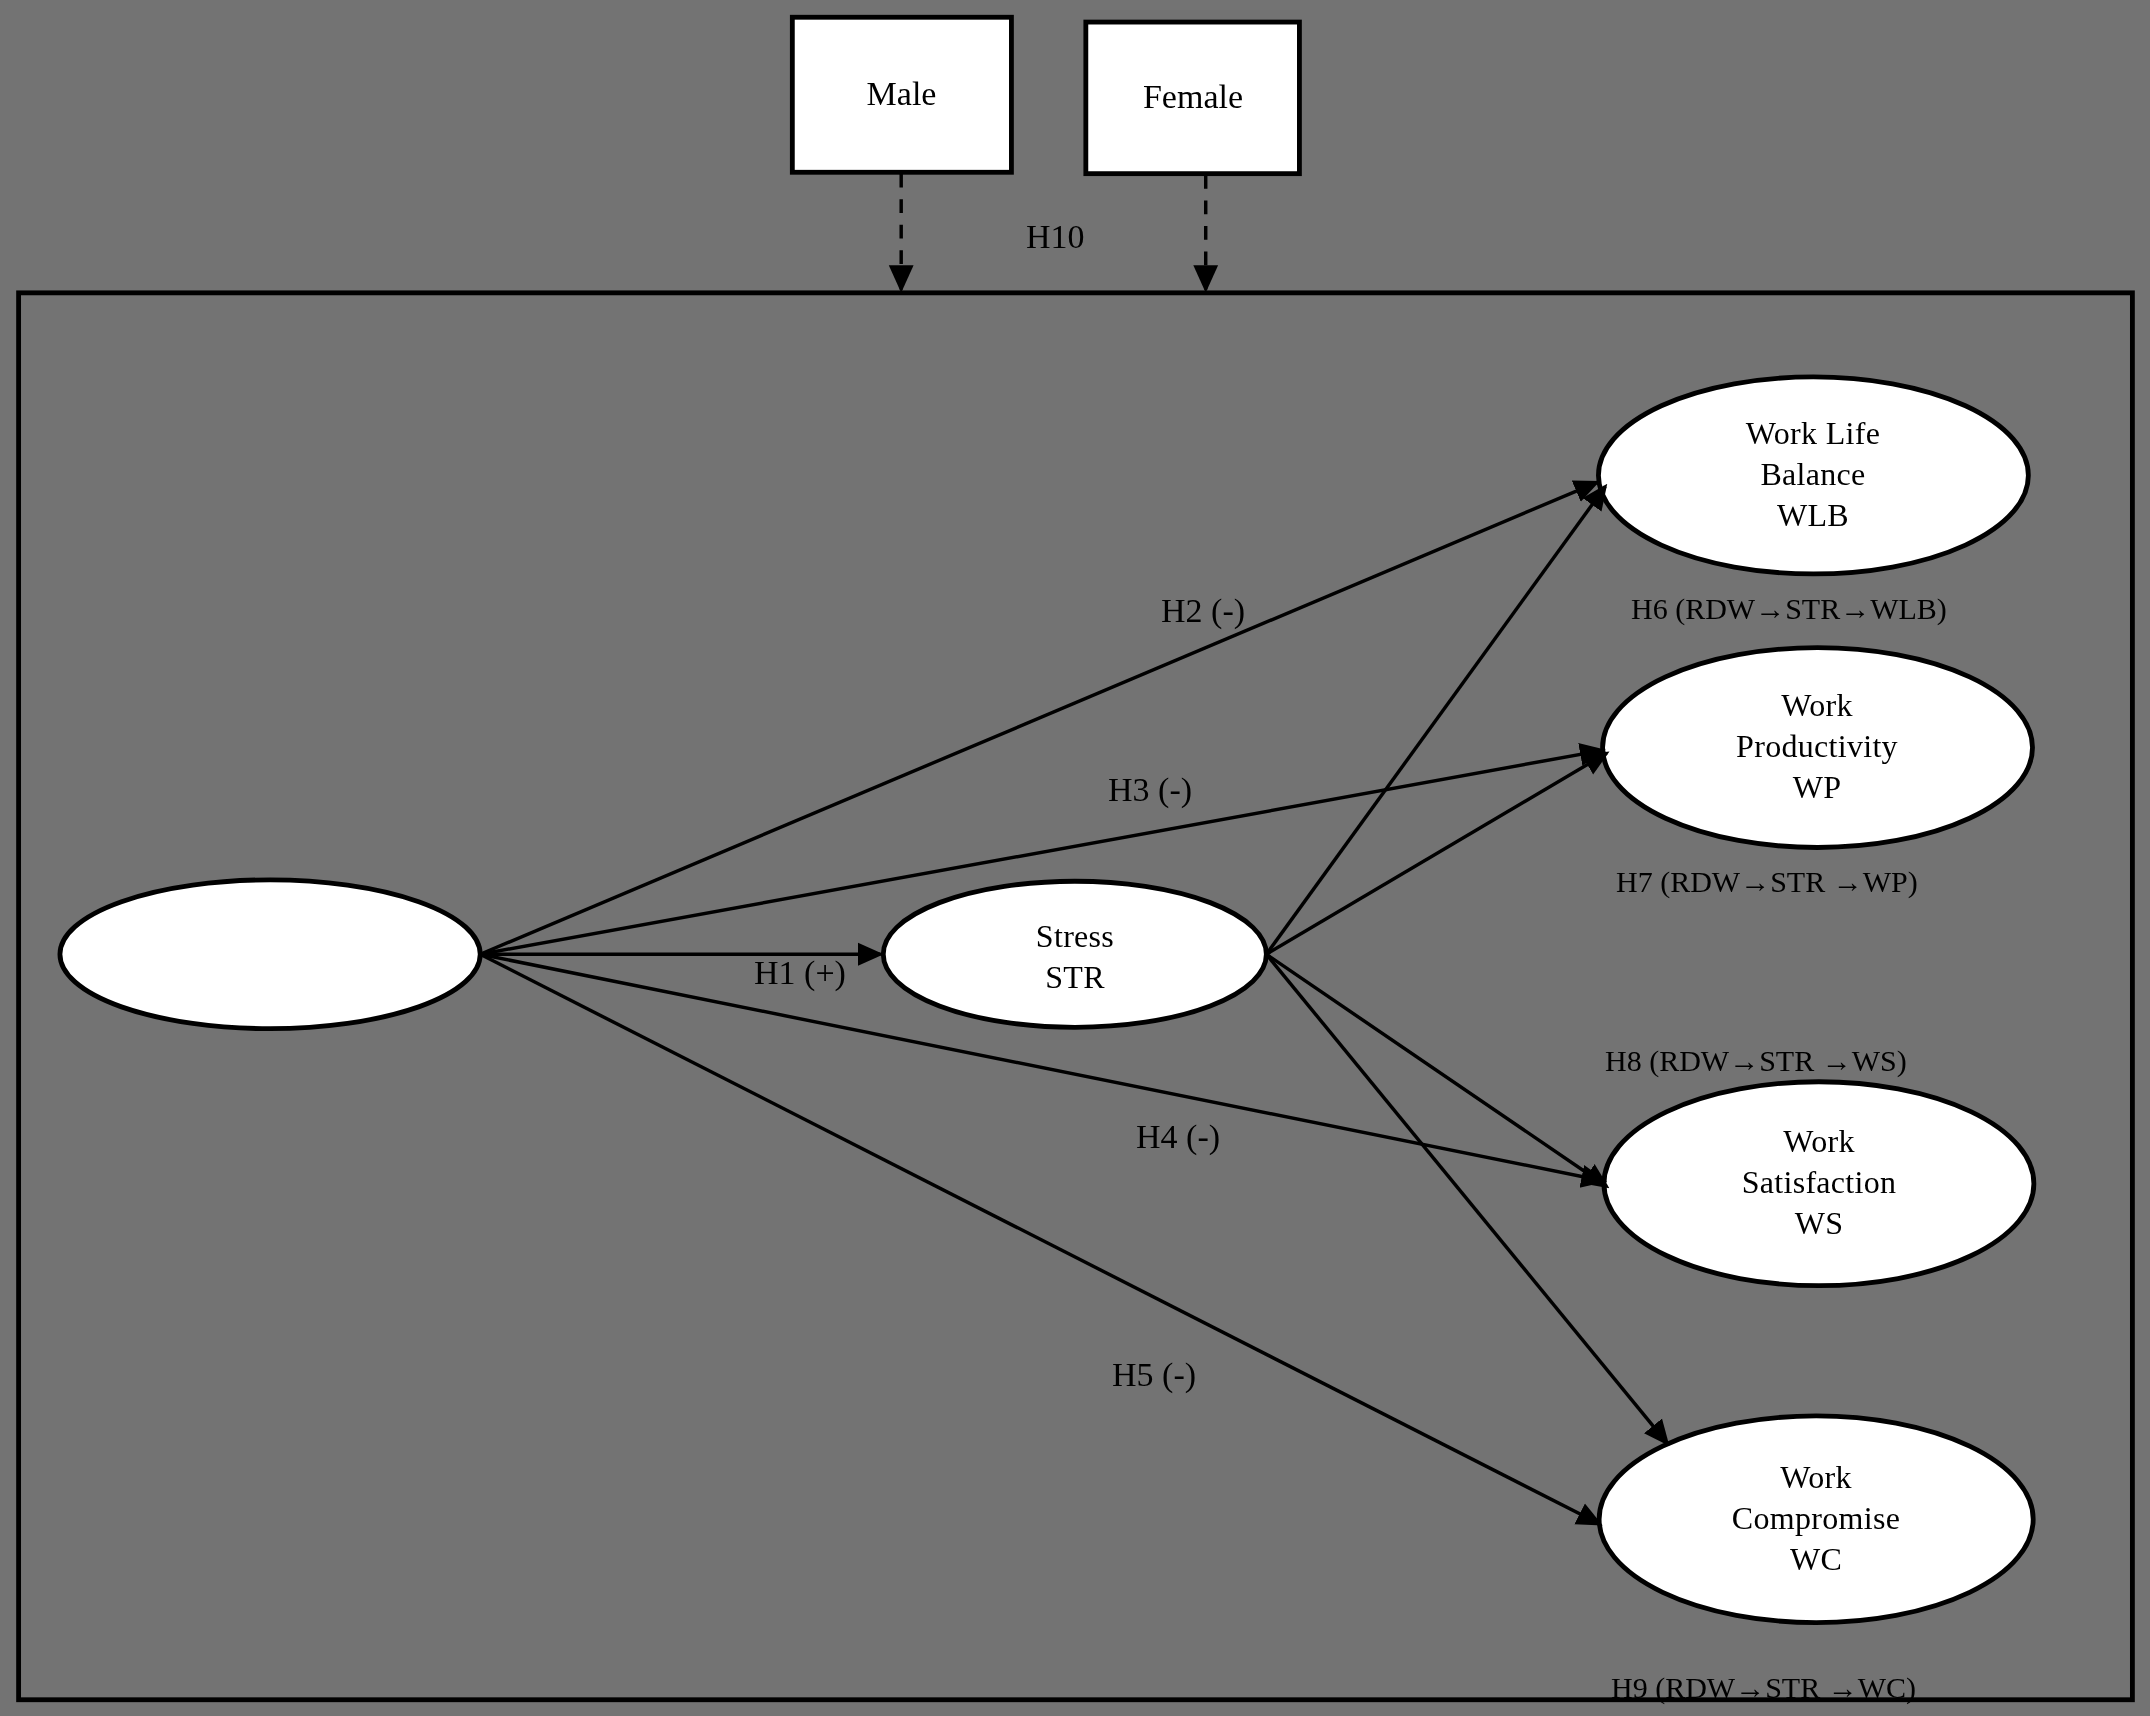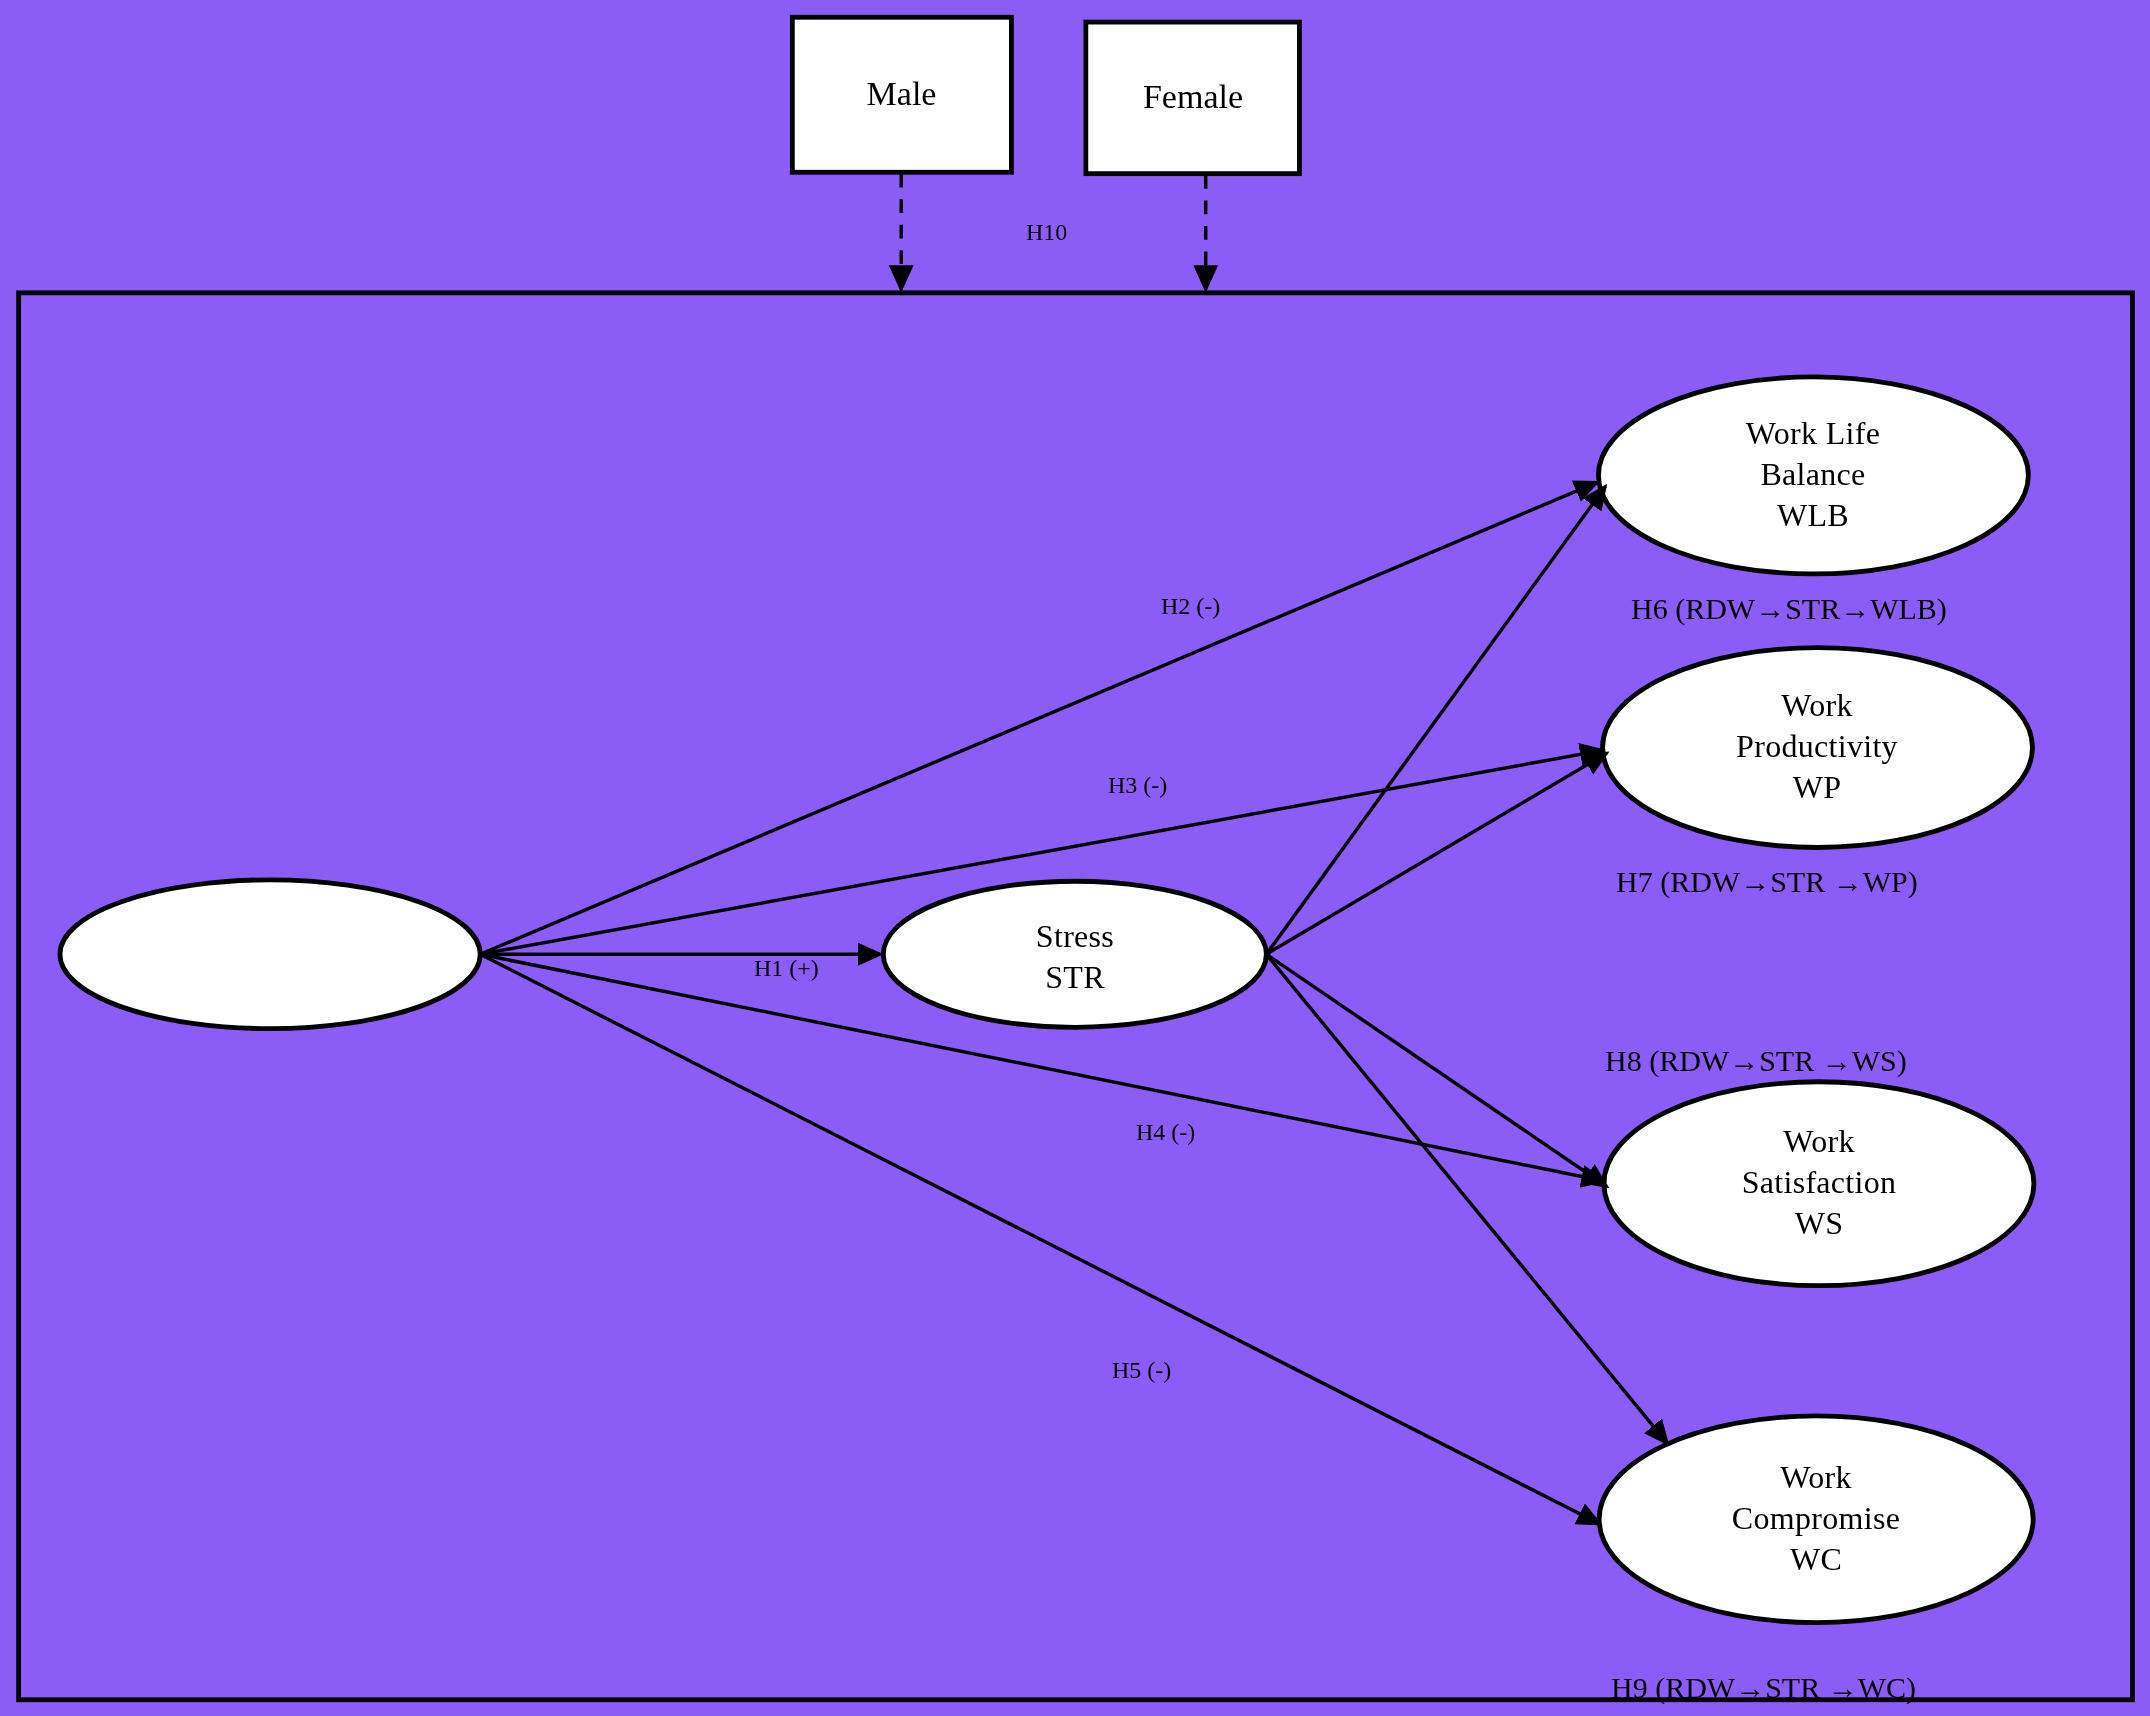--- a/index.html
+++ b/index.html
@@ -9,21 +9,21 @@
     background: #ffffff;
   }
   body {
     font-family: "Liberation Serif", "DejaVu Serif", serif;
     color: #000000;
   }
   #canvas {
     position: relative;
     width: 2151px;
     height: 1717px;
-    background: #8b5cf6;
+    background: #737373;
     overflow: hidden;
   }
   #diagram-svg {
     position: absolute;
     left: 0;
     top: 0;
     width: 2151px;
     height: 1717px;
   }
   .node-label {
@@ -36,21 +36,21 @@
     pointer-events: none;
   }
   .box-label {
     position: absolute;
     text-align: center;
     font-size: 34px;
     line-height: 1;
   }
   .edge-label {
     position: absolute;
-    font-size: 24px;
+    font-size: 34px;
     white-space: nowrap;
     line-height: 1;
   }
   .mediation-label {
     position: absolute;
     font-size: 30px;
     white-space: nowrap;
     line-height: 1;
   }
 </style>

